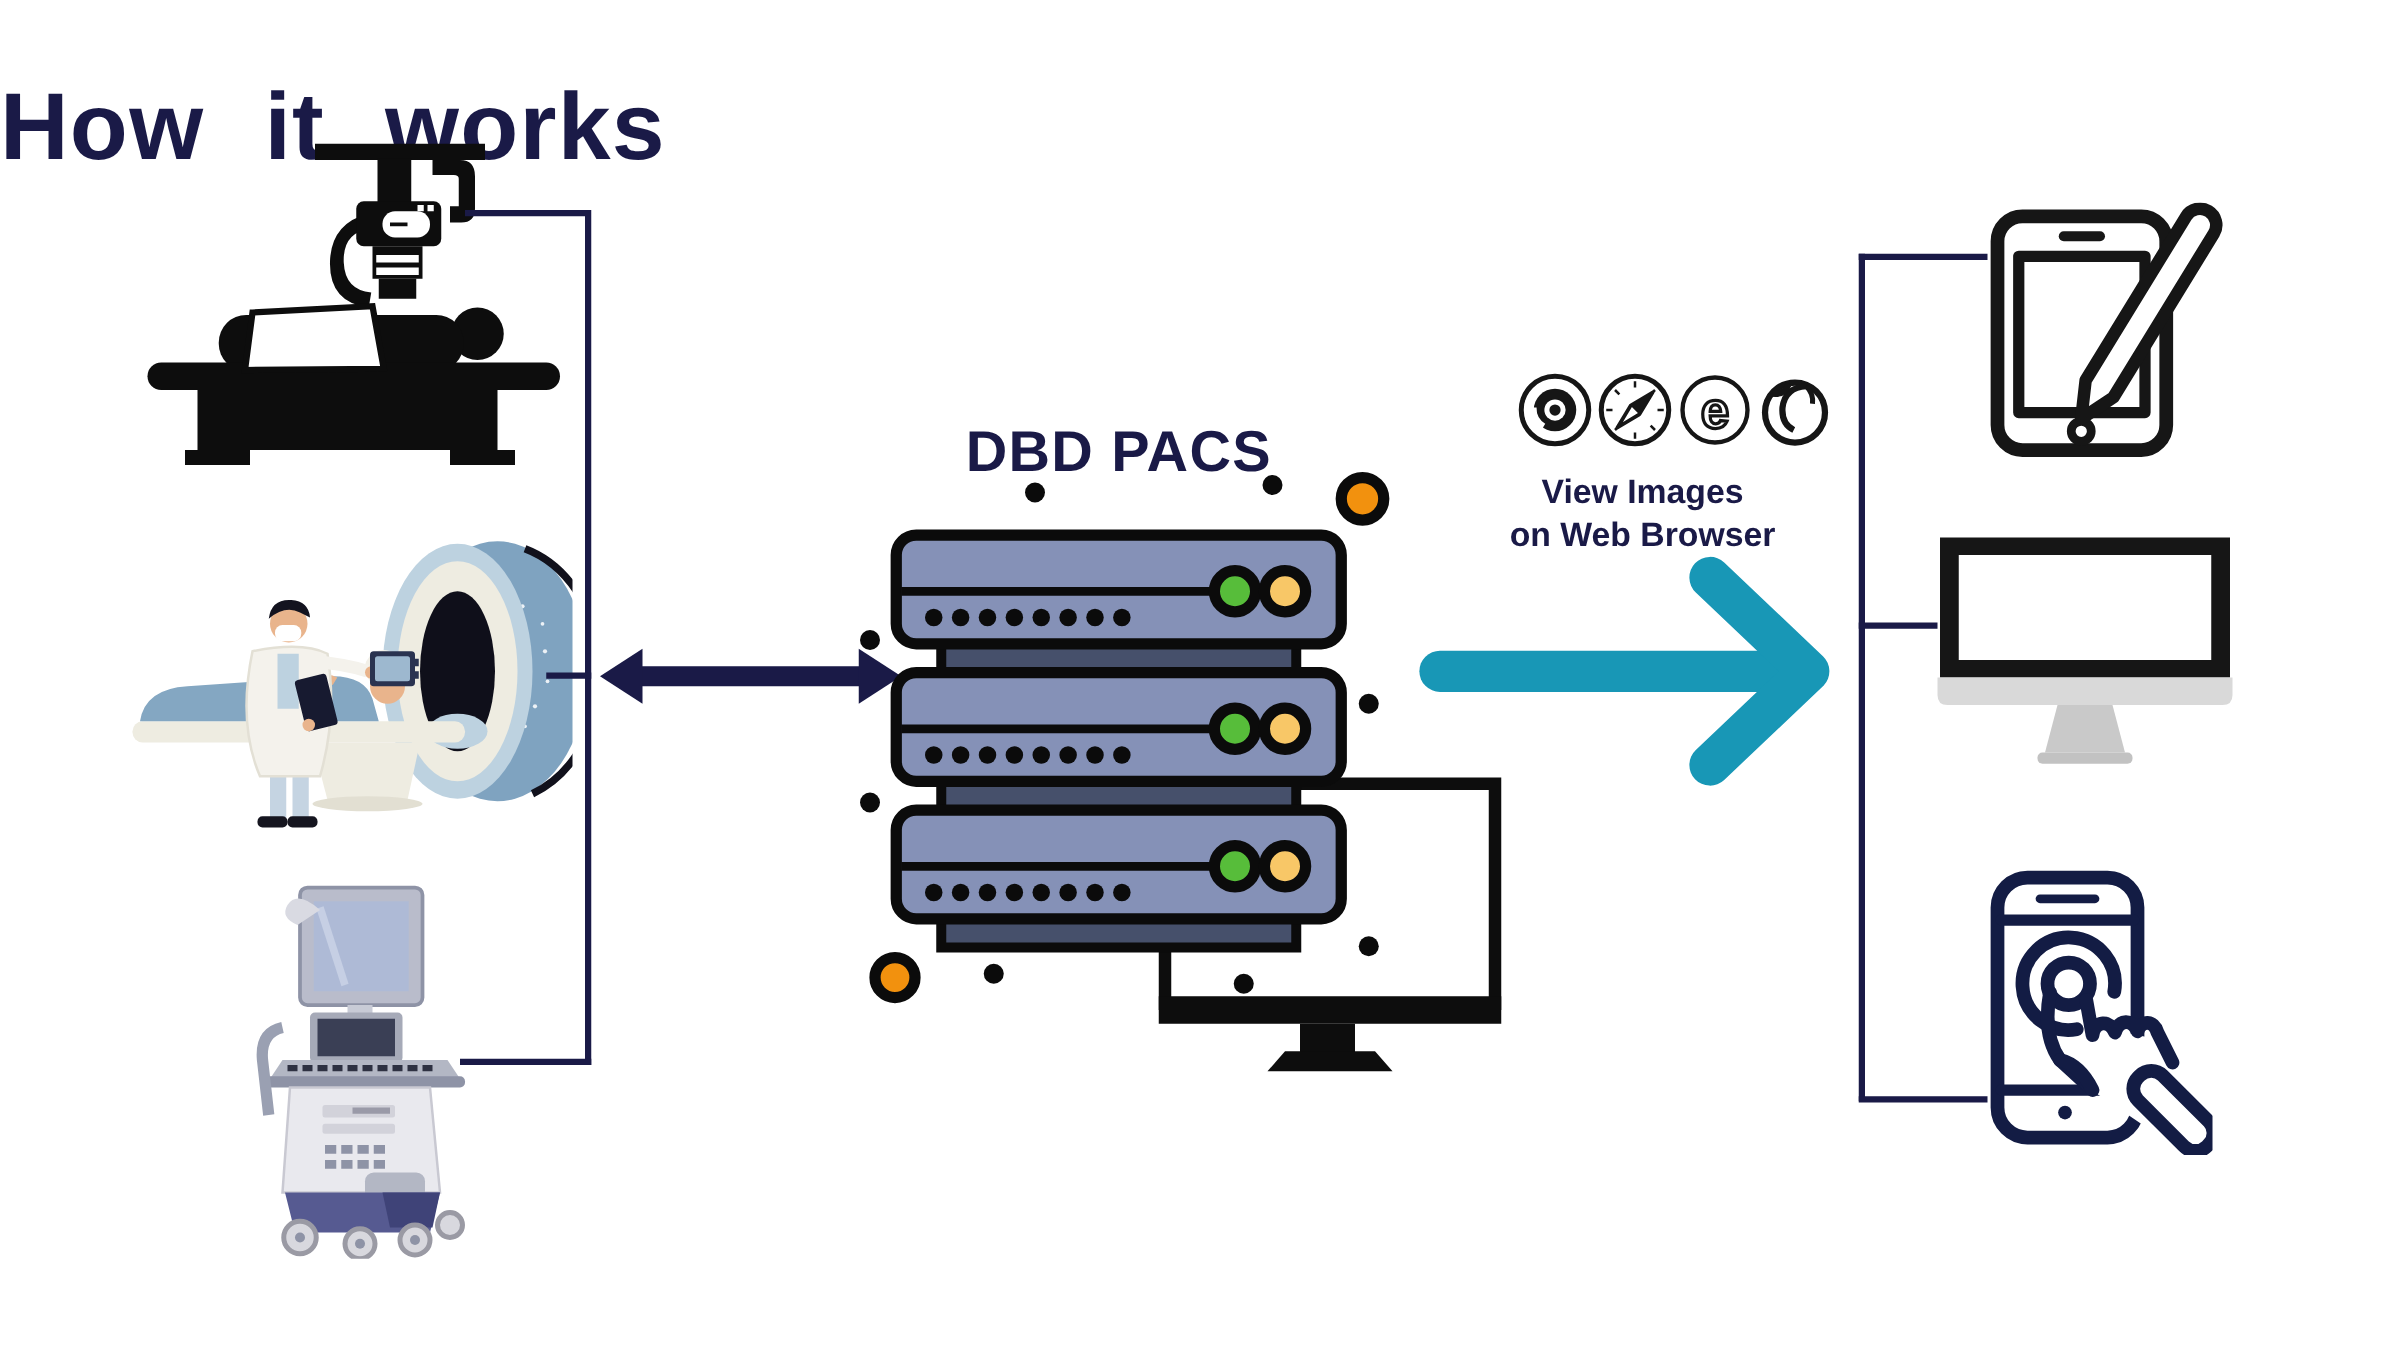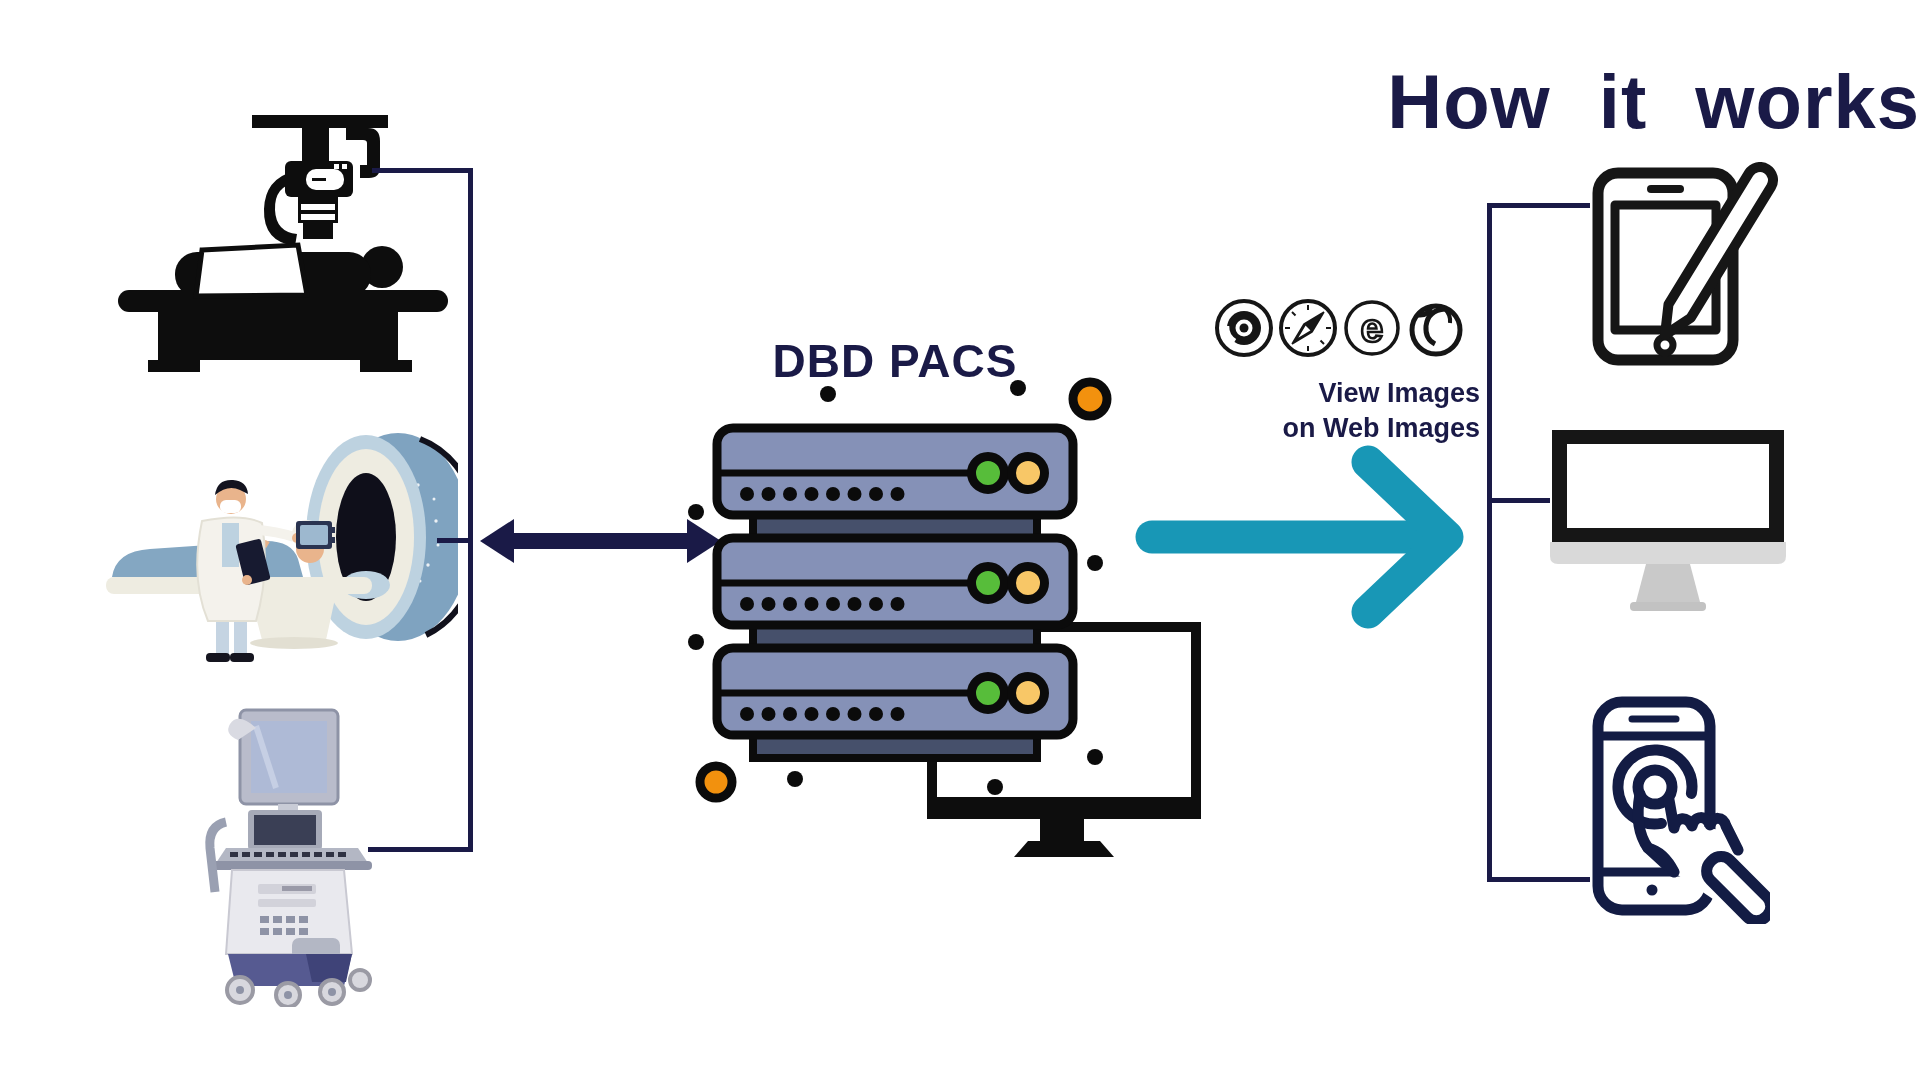--- a/index.html
+++ b/index.html
@@ -1,23 +1,23 @@
 <!DOCTYPE html>
 <html style="--navy: #1a1a47; --teal: #1897b6; --server-body: #8591b7; --server-connector: #46506b; --light-green: #57bd3a; --light-yellow: #f8c767; --accent-orange: #f2910e; --icon-black: #161616; --mri-steel-blue: #7fa3c0; --mri-light-blue: #bdd2e0; --mri-cream: #eeece1;"><head>
 <meta charset="utf-8">
 <style>
   html,body{margin:0;padding:0;}
   body{width:1920px;height:1080px;background:#ffffff;overflow:hidden;position:relative;
        font-family:"Liberation Sans", sans-serif;}
   .abs{position:absolute;}
-  #title{left:0;right:0;top:58px;text-align:right;font-size:76px;font-weight:800;
+  #title{left:0;right:0;top:58px;text-align:left;font-size:76px;font-weight:800;
          letter-spacing:1px;word-spacing:26px;color:var(--navy);}
   #dbd-label{left:680px;top:310px;width:430px;text-align:center;font-size:46px;
              font-weight:700;color:var(--navy);letter-spacing:1px;margin-top:24px;}
-  .caption{left:1240px;top:376px;width:240px;text-align:right;font-size:27px;line-height:35px;
+  .caption{left:1194px;top:376px;width:240px;text-align:center;font-size:27px;line-height:35px;
            font-weight:700;color:var(--navy);}
   .cap2{top:411px;}
   .line{background:var(--navy);}
   svg{display:block;}
 </style>
 </head>
 <body>
 
 <div class="abs" id="title">How it works</div>
 
@@ -276,21 +276,21 @@
   </svg>
   <svg width="62" height="62" viewBox="0 0 62 62">
     <circle cx="31" cy="33" r="24" fill="#fff" stroke="#161616" stroke-width="5"></circle>
     <path d="M40 12 q-17 1 -19 17 q-1 13 9 18" stroke="#161616" stroke-width="5" fill="none"></path>
     <path d="M13 18 q10 1 13 -8" stroke="#161616" stroke-width="5" fill="none"></path>
     <path d="M40 12 q6 6 5 14" stroke="#161616" stroke-width="4" fill="none"></path>
   </svg>
 </div>
 
 <div class="abs caption">View Images</div>
-<div class="abs caption cap2">on Web Images</div>
+<div class="abs caption cap2">on Web Browser</div>
 
 <svg class="abs" style="left:1135px;top:445px" width="340" height="185" viewBox="0 0 340 185">
   <g stroke="#1897b6" stroke-width="33" stroke-linecap="round" stroke-linejoin="round" fill="none">
     <line x1="17" y1="92" x2="273" y2="92"></line>
     <polyline points="233,17 312,92 233,167"></polyline>
   </g>
 </svg>
 
 <div class="abs line" style="left:1487px;top:203px;width:5px;height:678px"></div>
 <div class="abs line" style="left:1487px;top:203px;width:103px;height:5px"></div>

